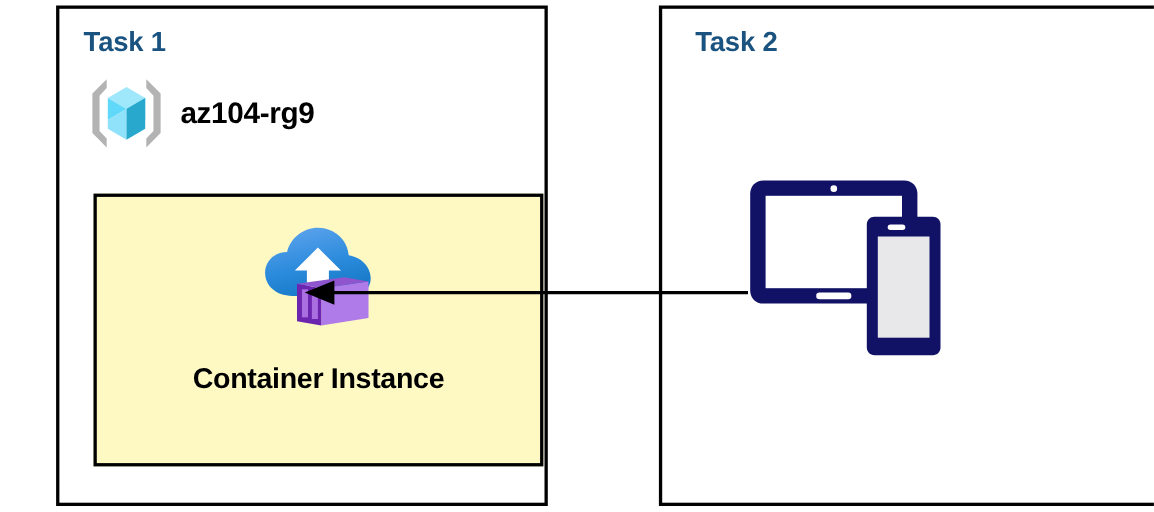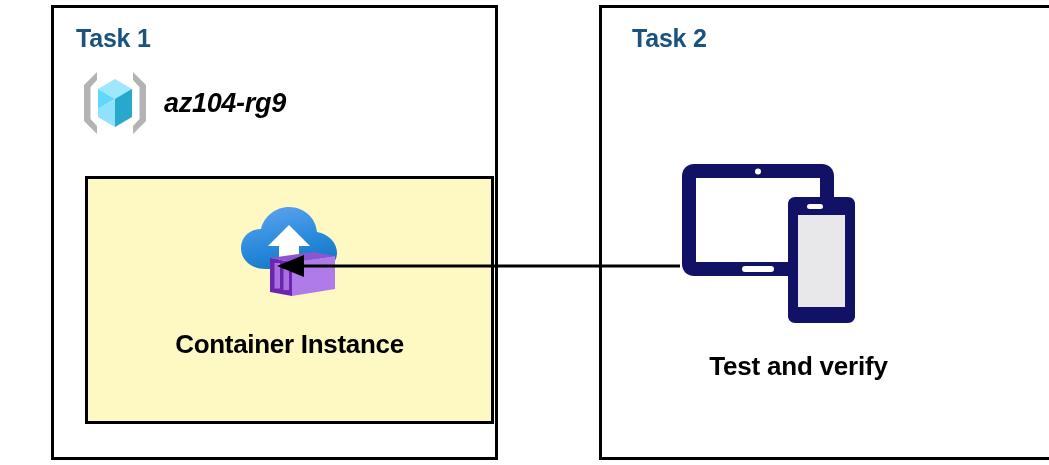--- a/index.html
+++ b/index.html
@@ -64,21 +64,20 @@
     align-items: center;
     gap: 12px;
   }
   .rg-icon { width: 74px; height: 74px; display: block; }
   .rg-label {
     font-size: 27px;
     font-weight: bold;
     color: #000000;
     white-space: nowrap;
     letter-spacing: -0.3px;
-    font-style: italic;
   }
 
   
   #container-box {
     position: absolute;
     box-sizing: border-box;
     left: 31px;
     top: 168px;
     width: 409px;
     height: 248px;
@@ -226,21 +225,20 @@
                C176 37 179 40 179 44 L179 156
                C179 160 176 163 172 163 L119 163
                C115 163 112 160 112 156 Z" fill="#111166"></path>
 
       <rect x="131" y="44" width="16" height="5" rx="2.5" fill="#FFFFFF"></rect>
 
       <rect x="122" y="55" width="47" height="92" fill="#E8E8EA"></rect>
     </svg>
   </span>
 
-  <div id="test-verify-label">Test and verify</div>
 
   
   <span>
     <svg id="connector-arrow" viewBox="0 0 410 32" xmlns="http://www.w3.org/2000/svg">
       <line x1="30" y1="16" x2="410" y2="16" stroke="#000000" stroke-width="3"></line>
       <polygon points="7,16 34,5 34,27" fill="#000000"></polygon>
     </svg>
   </span>
 
 </div>

